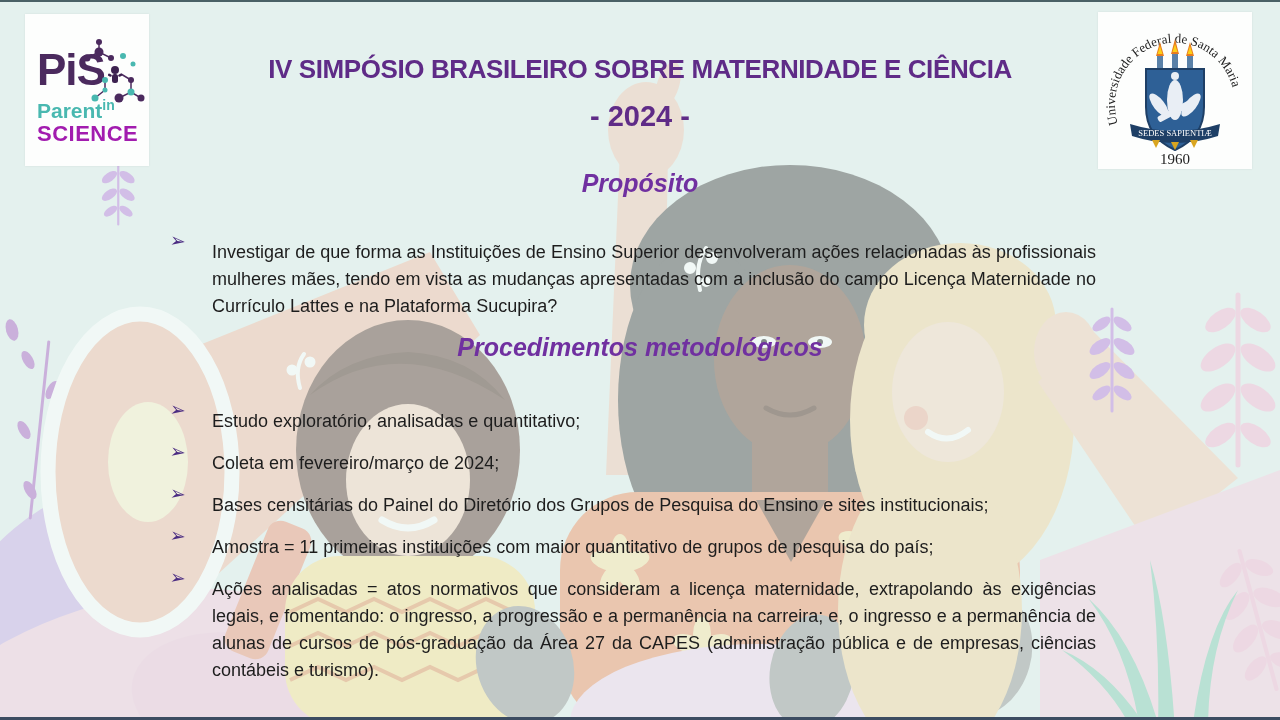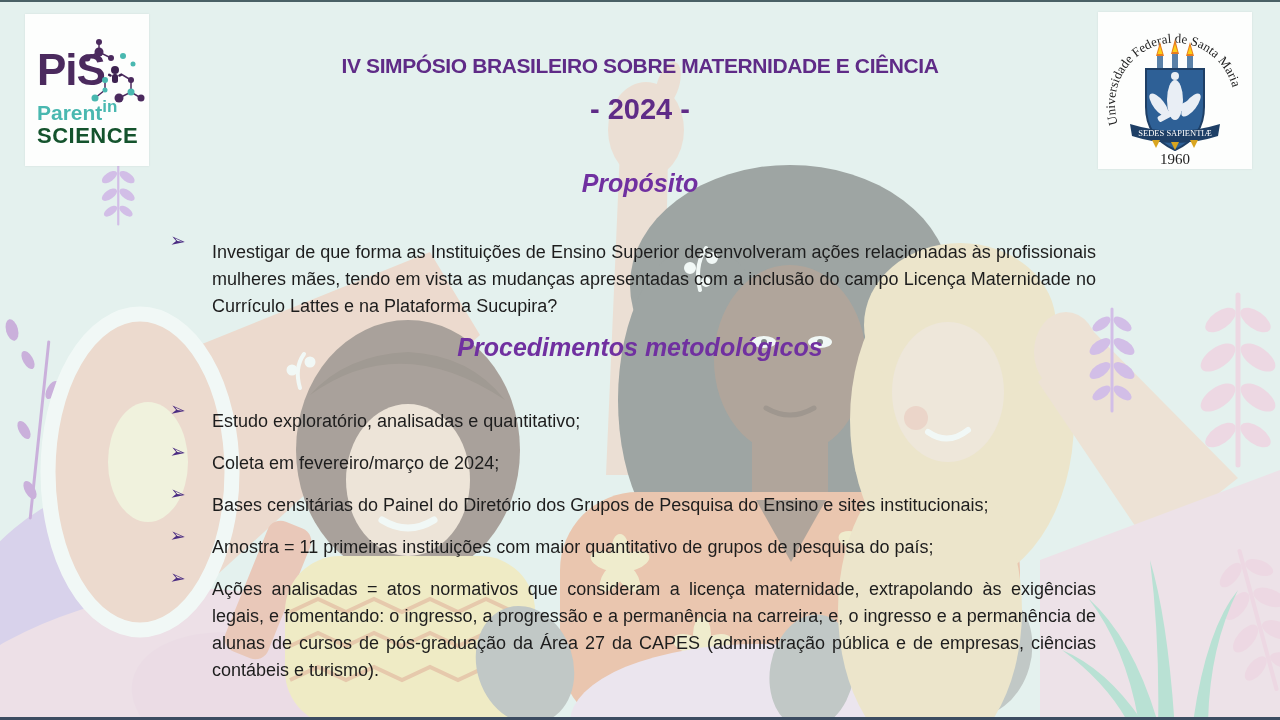--- a/index.html
+++ b/index.html
@@ -17,27 +17,27 @@
 
   .content{position:absolute;inset:0;z-index:2;}
 
   
   .logo-box{position:absolute;background:#fdfefd;box-shadow:0 0 2px rgba(0,0,0,0.08);}
   .pis-box{left:25px;top:14px;width:124px;height:152px;}
   .ufsm-box{left:1098px;top:12px;width:154px;height:157px;}
   .pis-text{position:absolute;left:12px;top:34px;line-height:1;}
   .pis-main{font-size:44px;font-weight:bold;color:#4b2a5e;letter-spacing:-1px;}
   .pis-parent{margin-top:6px;font-size:21px;font-weight:bold;color:#49b8b0;}
-  .pis-parent sup{font-size:17px;}
-  .pis-science{margin-top:2px;font-size:22px;font-weight:bold;color:#14532d;letter-spacing:0.5px;}
+  .pis-parent sup{font-size:14px;}
+  .pis-science{margin-top:2px;font-size:22px;font-weight:bold;color:#a21caf;letter-spacing:0.5px;}
   .pis-mol{position:absolute;right:4px;top:22px;}
 
   
   .title-block{position:absolute;left:0;top:54px;width:100%;text-align:center;color:var(--title_purple,#5f2b87);}
-  .title-line1{font-size:21px;font-weight:bold;letter-spacing:-0.4px;}
+  .title-line1{font-size:26px;font-weight:bold;letter-spacing:-0.4px;}
   .title-line2{margin-top:15px;font-size:29px;font-weight:bold;}
   .section-heading{position:absolute;left:0;width:100%;text-align:center;
     font-size:25px;font-weight:bold;font-style:italic;color:var(--heading_purple,#7030a0);}
   .heading-1{top:169px;}
   .heading-2{top:333px;}
 
   
   .bullet{position:absolute;left:200px;width:908px;color:#1d1d1d;font-size:18px;line-height:27px;}
   .bullet .arrow{
     position:absolute;left:-30px;top:0px;font-size:19px;line-height:27px;

